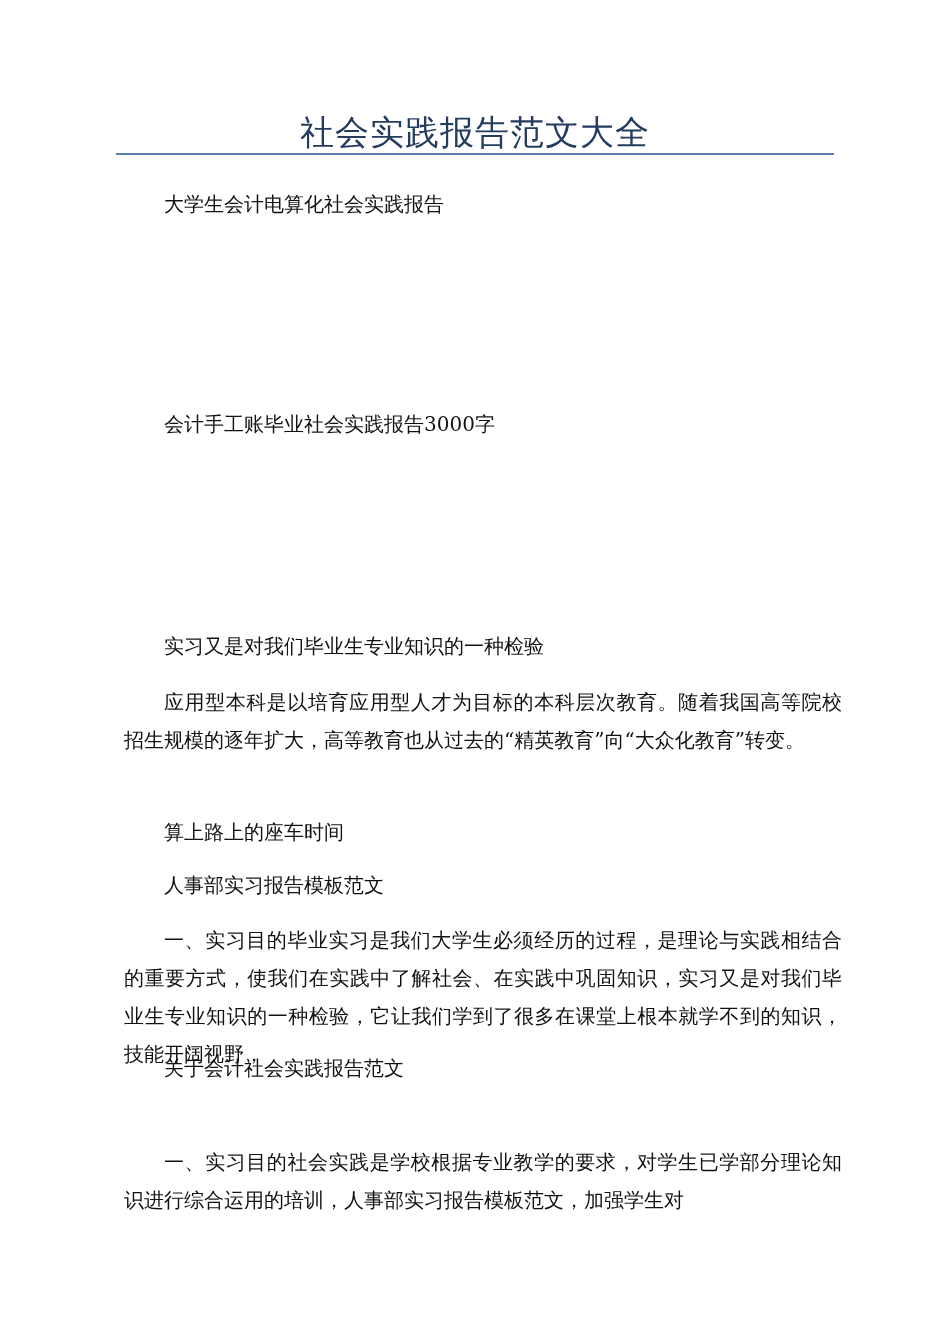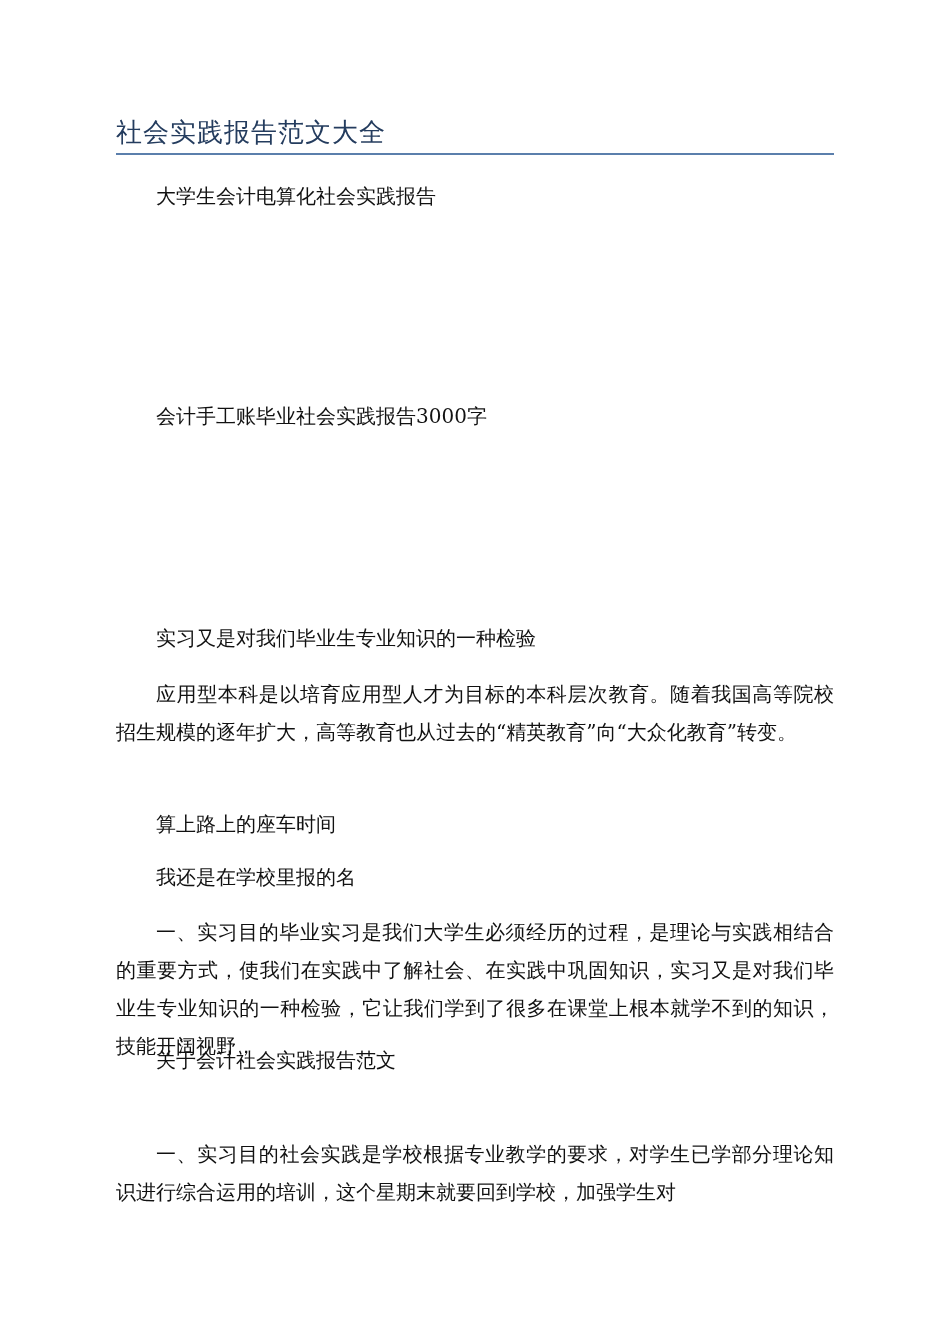--- a/index.html
+++ b/index.html
@@ -1,33 +1,33 @@
 <!DOCTYPE html>
 <html><head>
 <meta charset="utf-8">
 <style>
   html, body { margin: 0; padding: 0; background: #ffffff; }
   body { width: 950px; height: 1344px; position: relative; overflow: hidden;
          font-family: "DejaVu Serif", "Liberation Serif", serif; color: #111; }
   .page { position: absolute; left: 0; top: 0; width: 950px; height: 1344px; background: #fff; }
-  .title { position: absolute; left: 116px; width: 718px; top: 112px; text-align: left;
-           font-size: 26px; color: #243c5e; letter-spacing: 1px; line-height: 40px; }
+  .title { position: absolute; left: 116px; width: 718px; top: 112px; text-align: center;
+           font-size: 34px; color: #243c5e; letter-spacing: 1px; line-height: 40px; }
   .rule { position: absolute; left: 116px; top: 153px; width: 718px; height: 2px; background: #5b7fac; }
   .para { position: absolute; left: 116px; width: 718px; font-size: 20px; line-height: 38px;
-          text-indent: 2em; text-align: justify; margin: 0; }
+          text-indent: 2em; text-align: justify; margin: 8px; }
 </style>
 </head>
 <body>
 
 <div class="page">
   <div class="title">社会实践报告范文大全</div>
   <div class="rule"></div>
 
   <p class="para" style="top:177px">大学生会计电算化社会实践报告</p>
   <p class="para" style="top:397px">会计手工账毕业社会实践报告3000字</p>
   <p class="para" style="top:619px">实习又是对我们毕业生专业知识的一种检验</p>
   <p class="para" style="top:675px">应用型本科是以培育应用型人才为目标的本科层次教育。随着我国高等院校招生规模的逐年扩大，高等教育也从过去的“精英教育”向“大众化教育”转变。</p>
   <p class="para" style="top:805px">算上路上的座车时间</p>
-  <p class="para" style="top:858px">我还是在学校里报的名</p>
+  <p class="para" style="top:858px">人事部实习报告模板范文</p>
   <p class="para" style="top:913px">一、实习目的毕业实习是我们大学生必须经历的过程，是理论与实践相结合的重要方式，使我们在实践中了解社会、在实践中巩固知识，实习又是对我们毕业生专业知识的一种检验，它让我们学到了很多在课堂上根本就学不到的知识，技能开阔视野，</p>
   <p class="para" style="top:1041px">关于会计社会实践报告范文</p>
-  <p class="para" style="top:1135px">一、实习目的社会实践是学校根据专业教学的要求，对学生已学部分理论知识进行综合运用的培训，这个星期末就要回到学校，加强学生对</p>
+  <p class="para" style="top:1135px">一、实习目的社会实践是学校根据专业教学的要求，对学生已学部分理论知识进行综合运用的培训，人事部实习报告模板范文，加强学生对</p>
 </div>
 
 </body></html>

